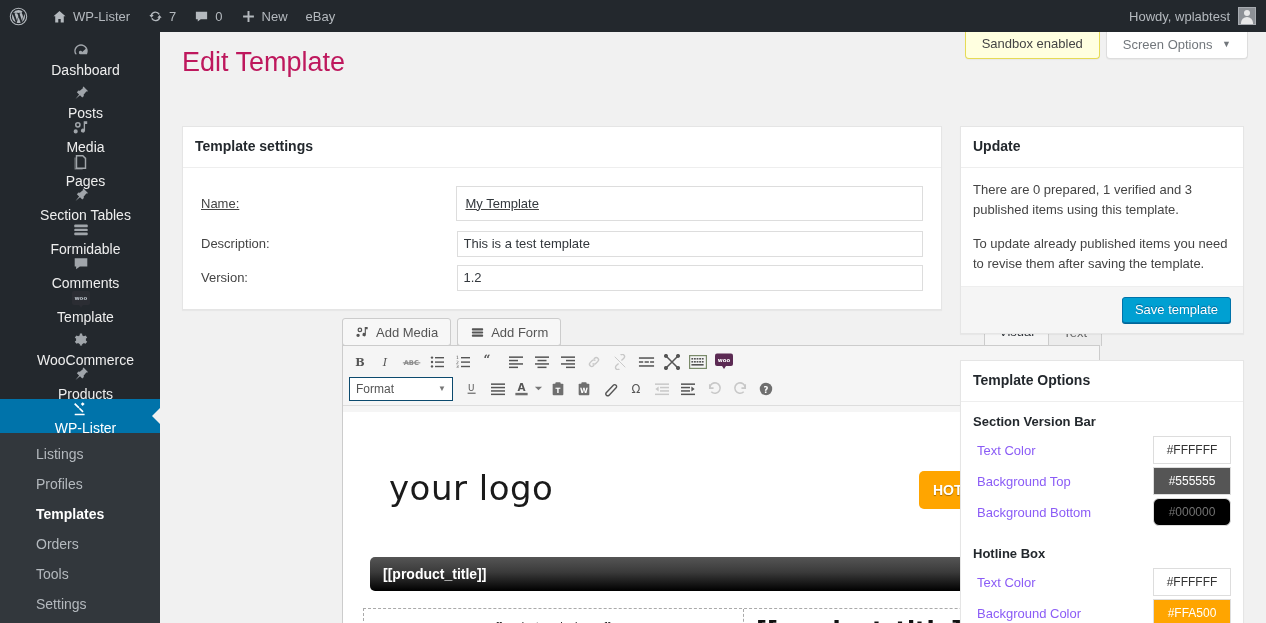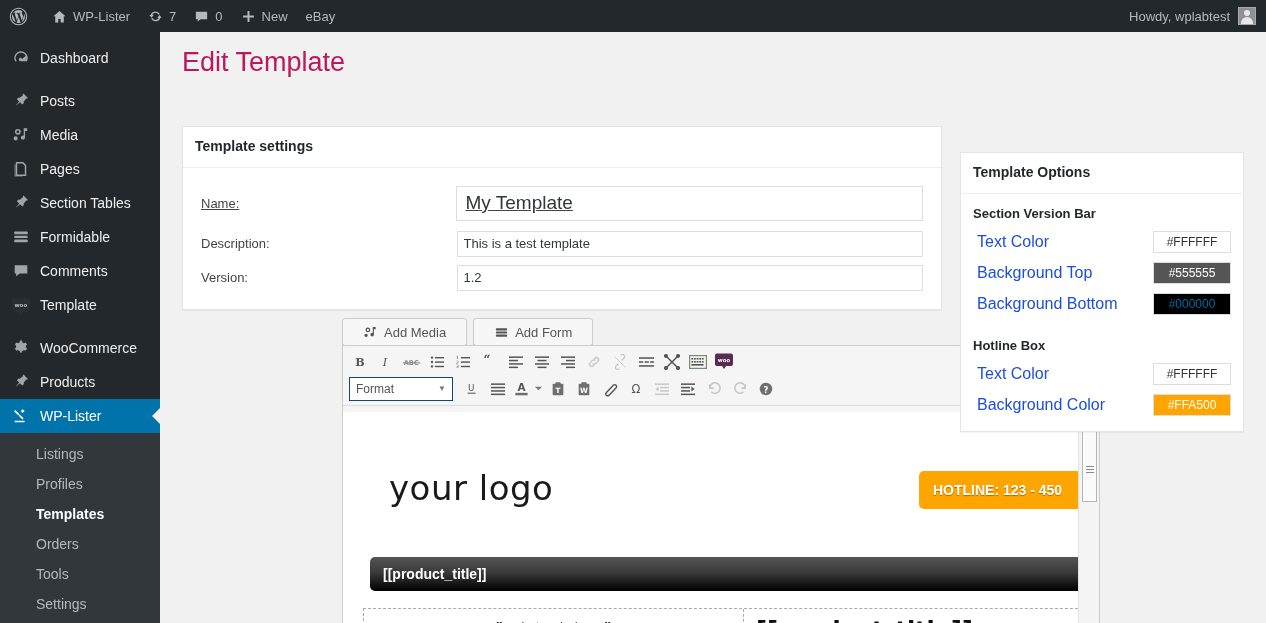--- a/index.html
+++ b/index.html
@@ -22,21 +22,21 @@
   .ab-avatar{width:16px;height:16px;margin-left:8px;background:#8d9196;border:1px solid #a7abb0;position:relative;overflow:hidden;}
   .ab-avatar:before{content:"";position:absolute;width:6px;height:6px;border-radius:50%;background:#e8e8e8;left:5px;top:2px;}
   .ab-avatar:after{content:"";position:absolute;width:12px;height:7px;border-radius:6px 6px 0 0;background:#e8e8e8;left:2px;top:9px;}
   svg{display:block;}
   
   #adminmenu{
     position:absolute;top:32px;left:0;width:160px;height:591px;
     background:#23282d;color:#eee;font-size:14px;z-index:40;
   }
   .menu-sep{height:9px;}
-  .menu-item{display:flex;align-items:center;height:34px;padding-left:11px;color:#eee;position:relative;}
+  .menu-item{display:flex;align-items:center;height:34px;padding-left:11px;color:#eee;position:relative;flex-direction:column;}
   .menu-item .mi-ico{width:20px;height:20px;display:flex;align-items:center;justify-content:center;margin-right:9px;color:#a0a5aa;flex:0 0 20px;}
   .menu-item .mi-label{font-size:14px;line-height:18px;}
   .menu-item.current{background:#0073aa;color:#fff;}
   .menu-item.current .mi-ico{color:#fff;}
   .menu-item.current:after{
     content:"";position:absolute;right:0;top:50%;margin-top:-8px;
     border-style:solid;border-width:8px 8px 8px 0;border-color:transparent #f1f1f1 transparent transparent;
   }
   #submenu{background:#32373c;padding:6px 0 8px 0;}
   .sub-item{display:block;padding:6px 0 6px 36px;color:#b4b9be;font-size:14px;line-height:18px;}
@@ -60,28 +60,28 @@
     font-size:14px;font-weight:bold;color:#23282d;padding:10px 12px;border-bottom:1px solid #eee;line-height:1.4;
   }
   
   #tpl-settings{position:absolute;left:22px;top:94px;width:758px;}
   .tbl-row{display:flex;align-items:center;padding:0 18px;}
   .tbl-label{width:262px;font-size:13px;color:#444;}
   .inp{
     border:1px solid #ddd;background:#fff;color:#32373c;box-sizing:border-box;
     font-family:"Liberation Sans","DejaVu Sans",sans-serif;
   }
-  #name-input{width:478px;height:35px;font-size:19px;padding:0 8px;line-height:33px;}
+  #name-input{width:478px;height:35px;font-size:13px;padding:0 8px;line-height:33px;}
   #desc-input{width:478px;height:26px;font-size:13px;padding:0 6px;line-height:24px;}
   #ver-input{width:478px;height:26px;font-size:13px;padding:0 6px;line-height:24px;}
   
   #editor{position:absolute;left:182px;top:280px;width:760px;height:343px;}
   #media-buttons{height:40px;display:flex;align-items:center;}
   .mbtn{
-    display:inline-flex;align-items:center;height:26px;padding:0 20px;margin-right:6px;
+    display:inline-flex;align-items:center;height:26px;padding:0 12px;margin-right:6px;
     background:#f7f7f7;border:1px solid #ccc;border-radius:3px;color:#555;font-size:13px;
     box-shadow:0 1px 0 #ccc;
   }
   .mbtn .mb-ico{margin-right:6px;display:flex;align-items:center;color:#555;}
   #editor-tabs{position:absolute;right:0;top:6px;display:flex;align-items:flex-end;}
   .etab{
     height:26px;line-height:25px;padding:0 14px;font-size:13px;color:#666;
     background:#ececec;border:1px solid #ccc;border-bottom:none;margin-left:-1px;
   }
   .etab.active{background:#f5f5f5;color:#32373c;border-bottom:1px solid #f5f5f5;}
@@ -125,23 +125,23 @@
   .box-footer{border-top:1px solid #eee;background:#f5f5f5;padding:10px 12px;text-align:right;}
   .primary{
     display:inline-block;background:#00a0d2;border:1px solid #0073aa;border-radius:3px;color:#fff;
     font-size:13px;line-height:24px;padding:0 12px;box-shadow:0 1px 0 #006799;text-shadow:0 -1px 1px #006799;
   }
   #opt-box{margin-top:26px;}
   #opt-box .inside{padding:12px 12px 10px 12px;}
   .grp-title{font-size:13px;font-weight:bold;color:#23282d;margin:0 0 6px 0;}
   .grp-title.second{margin-top:18px;}
   .opt-row{display:flex;align-items:center;height:31px;padding-left:4px;}
-  .opt-label{font-size:16px;color:#1d4ed8;flex:1;}
+  .opt-label{font-size:13px;color:#8b5cf6;flex:1;}
   .cfield{
-    width:78px;height:22px;border:1px solid #ddd;box-sizing:border-box;display:flex;align-items:center;
+    width:78px;height:28px;border:1px solid #ddd;box-sizing:border-box;display:flex;align-items:center;
     justify-content:center;font-size:12px;font-family:"Liberation Sans","DejaVu Sans",sans-serif;
   }
 </style>
 </head>
 <body>
 
 <div id="adminbar">
   <div class="ab-item">
     <span class="ab-ico">
       <svg width="19" height="19" viewBox="0 0 20 20" fill="#b4b9be">
@@ -305,20 +305,27 @@
     <a class="sub-item current">Templates</a>
     <a class="sub-item">Orders</a>
     <a class="sub-item">Tools</a>
     <a class="sub-item">Settings</a>
     <a class="sub-item">Tutorials</a>
   </div>
 </div>
 
 <div id="wpbody">
 
+  <div id="screen-meta-links">
+    <div class="meta-btn sandbox">Sandbox enabled</div>
+    <div class="meta-btn">
+      <span>Screen Options</span>
+      <span class="caret">▼</span>
+    </div>
+  </div>
 
   <div id="page-title">Edit Template</div>
 
   <div id="tpl-settings" class="postbox">
     <div class="postbox-h">Template settings</div>
     <div style="padding:12px 0 14px 0;">
       <div class="tbl-row" style="height:47px;text-decoration:underline;">
         <div class="tbl-label">Name:</div>
         <input id="name-input" class="inp" value="My Template" style="">
       </div>
@@ -604,38 +611,48 @@
         </div>
         <div id="vs-thumb">
             <span class="grip"></span>
           </div>
       </div>
     </div>
   </div>
 
   <div id="side">
 
+    <div id="update-box" class="postbox">
+      <div class="postbox-h">Update</div>
+      <div class="inside">
+        <p>There are 0 prepared, 1 verified and 3 published items using this template.</p>
+        <p>To update already published items you need to revise them after saving the template.</p>
+      </div>
+      <div class="box-footer">
+        <span class="primary">Save template</span>
+      </div>
+    </div>
 
     <div id="opt-box" class="postbox">
       <div class="postbox-h">Template Options</div>
       <div class="inside">
 
         <div class="grp-title">Section Version Bar</div>
 
         <div class="opt-row">
           <span class="opt-label">Text Color</span>
           <span class="cfield" id="cf1" style="background: rgb(255, 255, 255); color: rgb(51, 51, 51);">#FFFFFF</span>
         </div>
         <div class="opt-row">
           <span class="opt-label">Background Top</span>
           <span class="cfield" id="cf2" style="background: rgb(85, 85, 85); color: rgb(255, 255, 255);">#555555</span>
         </div>
         <div class="opt-row">
           <span class="opt-label">Background Bottom</span>
-          <span class="cfield" id="cf3" style="background: rgb(0, 0, 0); color: #0369a1;">#000000</span>
+          <span class="cfield" id="cf3" style="background: rgb(0, 0, 0); color: #737373; border-radius: 6px;">#000000</span>
         </div>
 
         <div class="grp-title second">Hotline Box</div>
 
         <div class="opt-row">
           <span class="opt-label">Text Color</span>
           <span class="cfield" id="cf4" style="background: rgb(255, 255, 255); color: rgb(51, 51, 51);">#FFFFFF</span>
         </div>
         <div class="opt-row">
           <span class="opt-label">Background Color</span>

